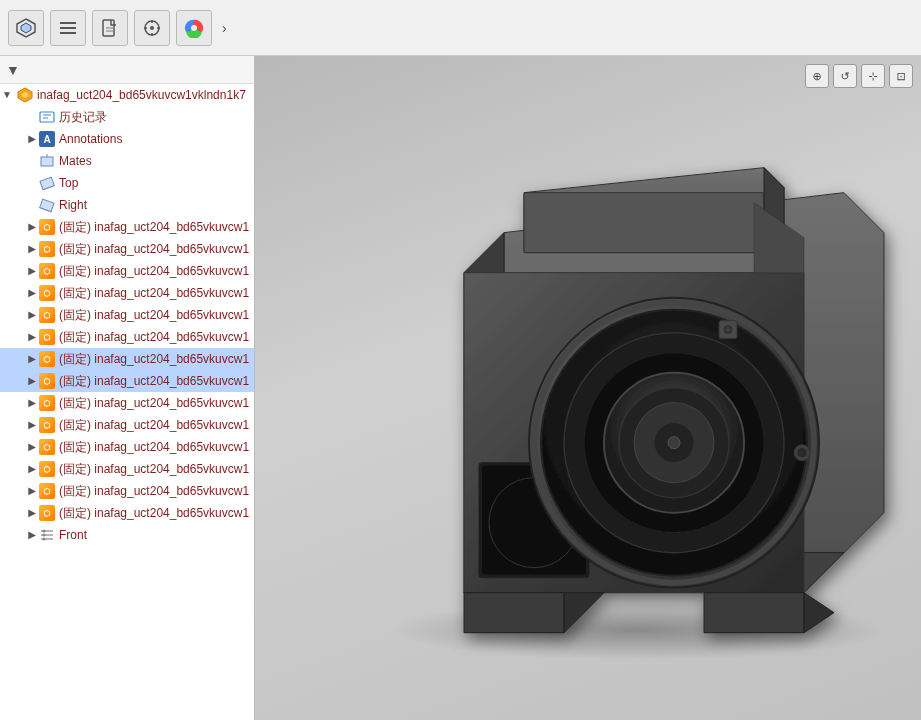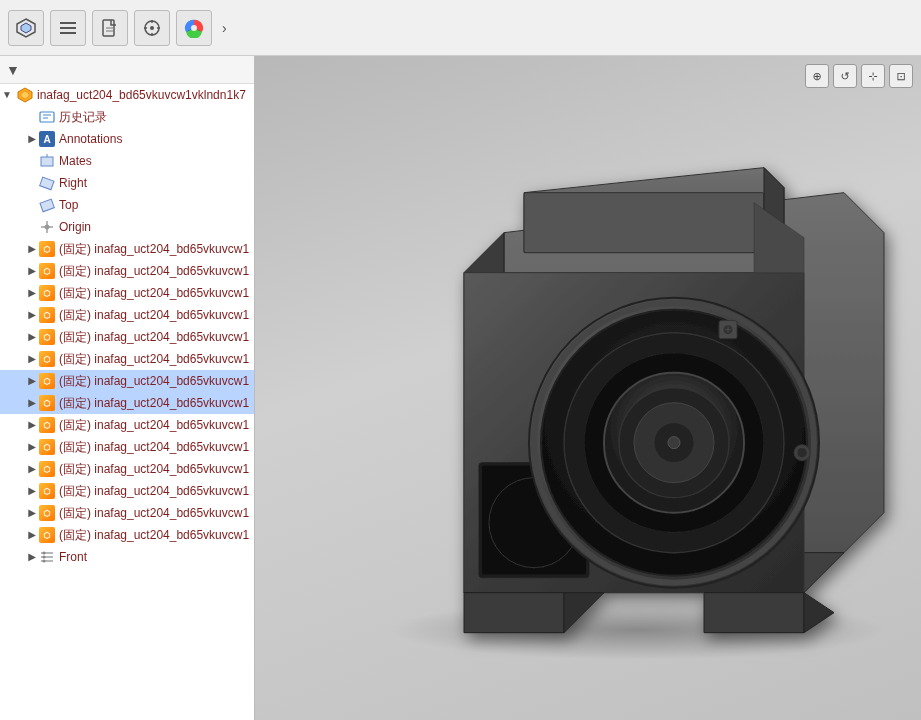--- a/index.html
+++ b/index.html
@@ -292,47 +292,36 @@
             <line x1="8" y1="1" x2="8" y2="4" stroke="#6688cc" stroke-width="1"></line>
           </svg>
         </span>
         <span class="tree-label">Mates</span>
       </div>
 
       <div class="tree-item tree-indent-1">
         <span class="expand-arrow" style="visibility:hidden;">▶</span>
         <span class="tree-icon">
           <svg width="16" height="16" viewBox="0 0 16 16">
+            <rect x="2" y="4" width="12" height="9" fill="rgba(100,150,220,0.3)" stroke="#6688cc" stroke-width="1" transform="rotate(-20,8,8)"></rect>
+          </svg>
+        </span>
+        <span class="tree-label">Top</span>
+      </div>
+
+      <div class="tree-item tree-indent-1">
+        <span class="expand-arrow" style="visibility:hidden;">▶</span>
+        <span class="tree-icon">
+          <svg width="16" height="16" viewBox="0 0 16 16">
             <rect x="2" y="4" width="12" height="9" fill="rgba(100,150,220,0.3)" stroke="#6688cc" stroke-width="1" transform="rotate(20,8,8)"></rect>
           </svg>
         </span>
         <span class="tree-label">Right</span>
       </div>
 
-      <div class="tree-item tree-indent-1">
-        <span class="expand-arrow" style="visibility:hidden;">▶</span>
-        <span class="tree-icon">
-          <svg width="16" height="16" viewBox="0 0 16 16">
-            <rect x="2" y="4" width="12" height="9" fill="rgba(100,150,220,0.3)" stroke="#6688cc" stroke-width="1" transform="rotate(-20,8,8)"></rect>
-          </svg>
-        </span>
-        <span class="tree-label">Top</span>
-      </div>
-
-      <div class="tree-item tree-indent-1">
-        <span class="expand-arrow" style="visibility:hidden;">▶</span>
-        <span class="tree-icon">
-          <svg width="16" height="16" viewBox="0 0 16 16">
-            <line x1="8" y1="2" x2="8" y2="14" stroke="#888" stroke-width="1.2"></line>
-            <line x1="2" y1="8" x2="14" y2="8" stroke="#888" stroke-width="1.2"></line>
-            <circle cx="8" cy="8" r="2" fill="none" stroke="#888" stroke-width="1"></circle>
-          </svg>
-        </span>
-        <span class="tree-label">Origin</span>
-      </div>
 
       <div class="tree-item tree-indent-1">
         <span class="expand-arrow">▶</span>
         <span class="tree-icon">
             <span class="icon-part">⬡</span>
           </span>
         <span class="tree-label">(固定) inafag_uct204_bd65vkuvcw1</span>
       </div>
       <div class="tree-item tree-indent-1">
         <span class="expand-arrow">▶</span>

